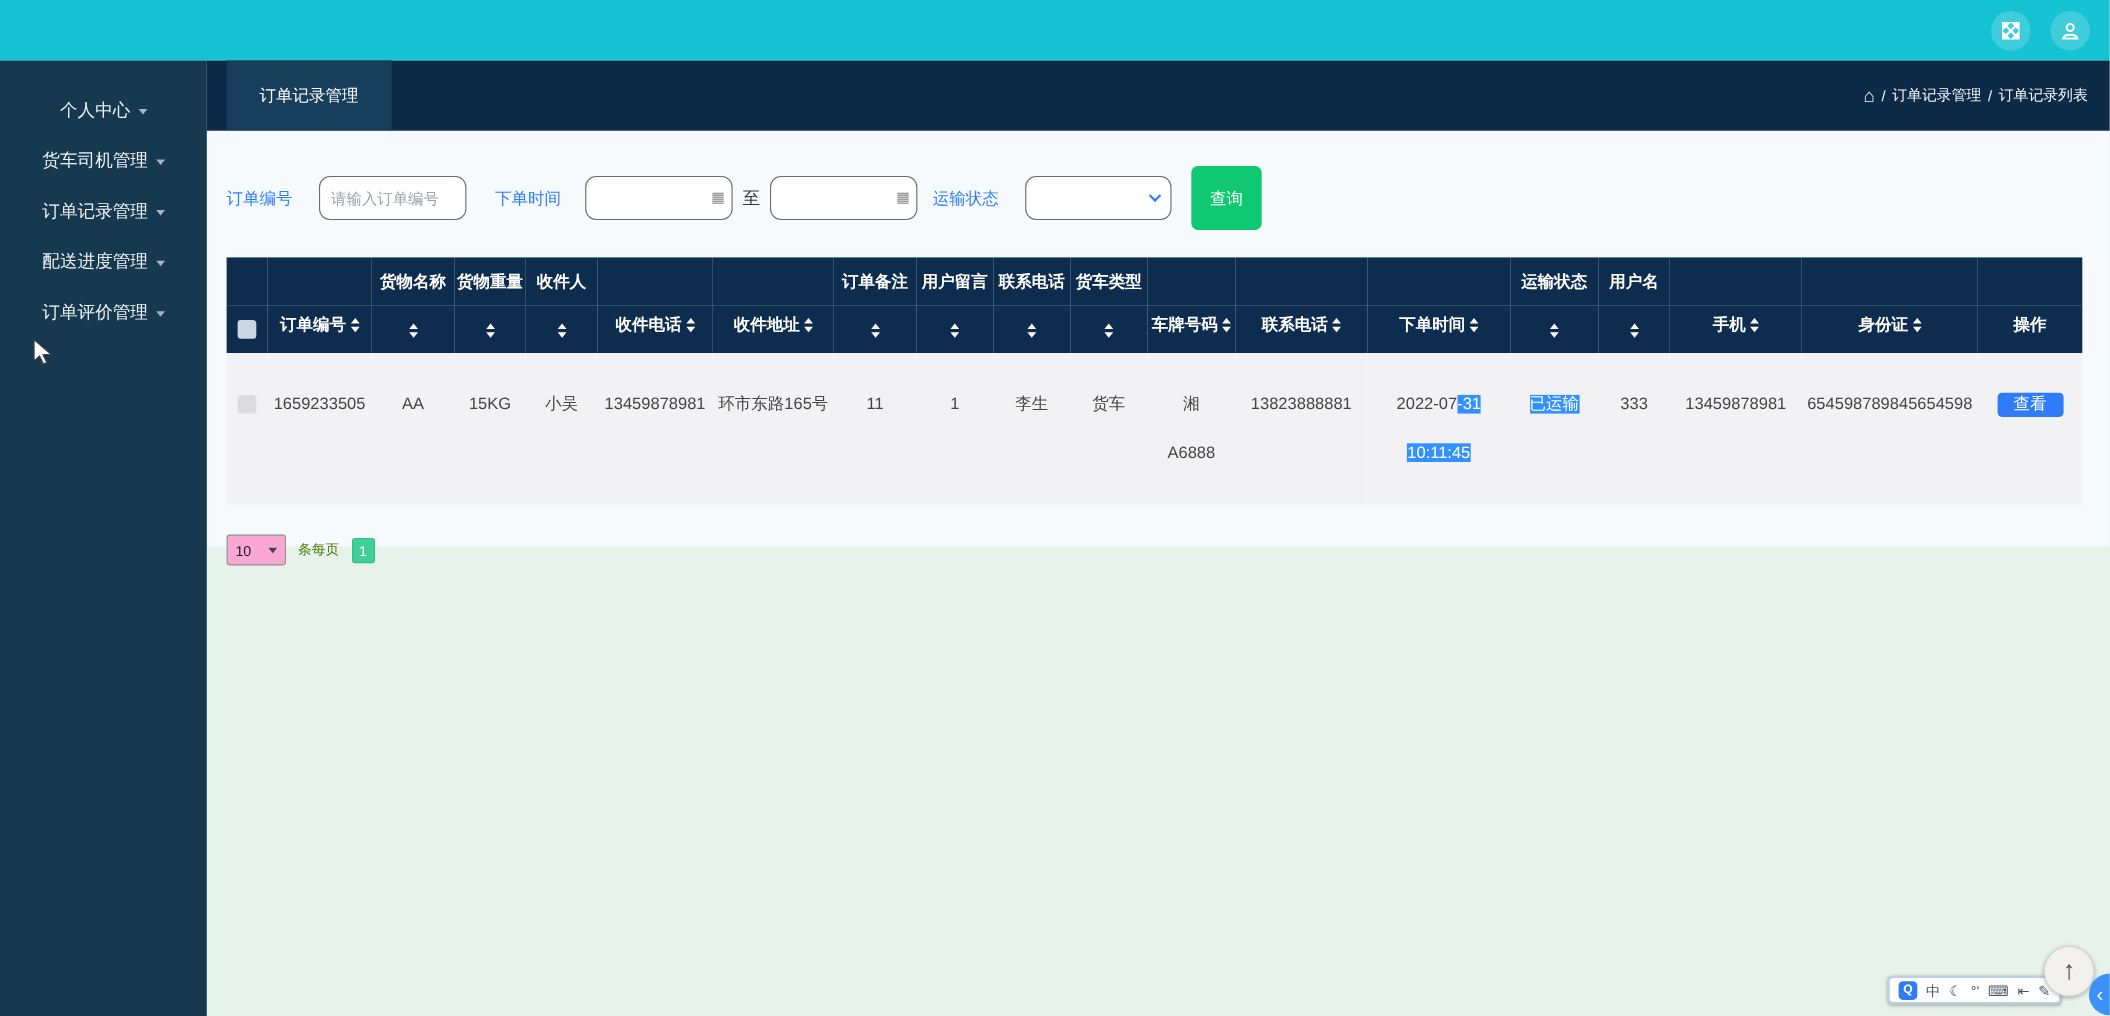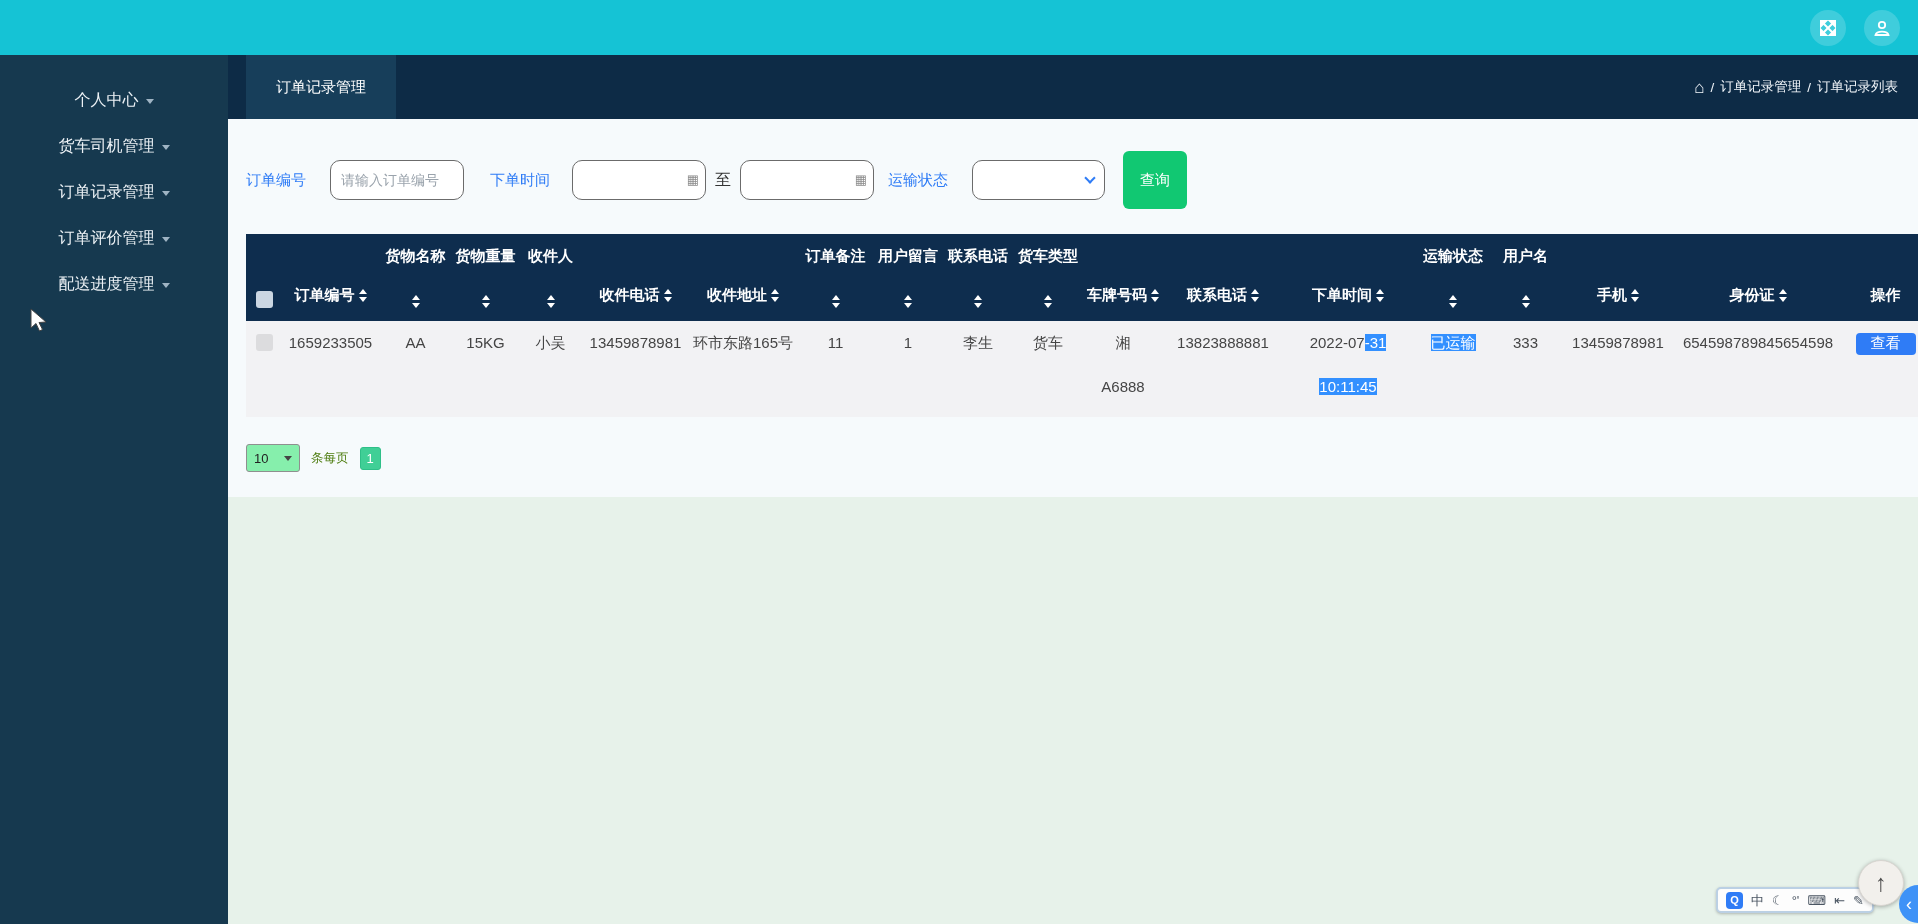--- a/index.html
+++ b/index.html
@@ -10,21 +10,21 @@
   }
   
   .topbar { height:55px; background:#15C3D5; display:flex; align-items:center; padding:0 18px; }
   .topbar .title { color:#0A80BD; font-size:22px; font-weight:bold; letter-spacing:1px; }
   .topbar .spacer { flex:1; }
   .circle-btn { width:36px; height:36px; border-radius:50%; background:rgba(255,255,255,0.18);
     display:flex; align-items:center; justify-content:center; margin-left:18px; cursor:pointer; }
   .circle-btn svg { display:block; }
   
   .app { display:flex; height:869px; }
-  .sidebar { width:228px; background:#16394F; flex-shrink:0; padding-top:22px; position:relative; }
+  .sidebar { width:188px; background:#16394F; flex-shrink:0; padding-top:22px; position:relative; }
   .side-item { height:46px; display:flex; align-items:center; justify-content:center;
     color:#EDF2F6; font-size:16px; cursor:pointer; gap:7px; }
   .side-caret { width:0; height:0; border-left:4px solid transparent; border-right:4px solid transparent;
     border-top:5px solid #9FB4C4; margin-top:3px; }
   .main { flex:1; display:flex; flex-direction:column; min-width:0; }
   
   .tabbar { height:64px; background:#0D2B46; display:flex; align-items:stretch; }
   .tab { margin-left:18px; padding:0 30px; background:#173E5A; color:#fff; font-size:15px;
     display:flex; align-items:center; cursor:pointer; }
   .tab-spacer { flex:1; }
@@ -54,30 +54,30 @@
   
   table { border-collapse:collapse; table-layout:fixed; width:1687px; margin-top:25px; }
   thead th { background:#0E2D4E; color:#fff; font-size:15px; font-weight:bold; text-align:center; padding:0 2px; }
   thead tr.trg th { height:44px; vertical-align:middle; }
   thead tr.trc th { height:43px; vertical-align:top; padding-top:8px; cursor:pointer; }
   .th-inner { display:inline-flex; align-items:center; justify-content:center; gap:4px; }
   .sort { display:inline-flex; flex-direction:column; gap:3px; }
   .sort .up { width:0; height:0; border-left:4.5px solid transparent; border-right:4.5px solid transparent; border-bottom:5.5px solid #fff; }
   .sort .dn { width:0; height:0; border-left:4.5px solid transparent; border-right:4.5px solid transparent; border-top:5.5px solid #fff; }
   tbody td { background:#F2F2F4; color:#454545; font-size:15px; text-align:center;
-    vertical-align:top; padding:0 3px; line-height:44px; height:96px; word-break:break-word; }
+    vertical-align:top; padding:25px 3px; line-height:44px; height:96px; word-break:break-word; }
   .cb { width:17px; height:17px; border-radius:3px; margin:0 auto; cursor:pointer; }
   .cb-head { background:#CBD6E2; margin-top:5px; }
   .cb-row { background:#DCDCDE; margin-top:13px; }
   .hl { background:#3390FF; color:#fff; }
   .btn-view { height:22px; padding:0 15px; background:#2F7CF6; color:#fff; font-size:15px;
     border:none; border-radius:4px; cursor:pointer; line-height:normal; }
   
   .pager { display:flex; align-items:center; margin-top:27px; gap:11px; }
-  .pg-select { width:54px; height:28px; border:1px solid #8F8F8F; border-radius:3px; background:#86efac;
+  .pg-select { width:54px; height:28px; border:1px solid #8F8F8F; border-radius:3px; background:#f9a8d4;
     display:flex; align-items:center; justify-content:space-between; padding:0 7px; font-size:13px; color:#222; cursor:pointer; }
   .pg-select .chev { width:0; height:0; border-left:4px solid transparent; border-right:4px solid transparent; border-top:5px solid #444; }
   .pg-label { font-size:12.5px; color:#4d7c0f; }
   .pg-badge { min-width:21px; height:23px; background:#40CF96; border:1px solid #2FBF88; border-radius:3px;
     color:#fff; font-size:13px; display:flex; align-items:center; justify-content:center; cursor:pointer; }
   
   .ime { position:absolute; left:1716px; top:887px; height:26px; background:#FDFDFD;
     border:2px solid #BBD0E4; border-radius:5px; box-shadow:0 1px 3px rgba(0,0,0,0.25);
     display:flex; align-items:center; padding:0 8px; gap:8px; }
   .ime .ic { font-size:13px; color:#4A5562; line-height:1; }
@@ -128,25 +128,25 @@
     </div>
     <div class="side-item">
       <span>货车司机管理</span>
       <span class="side-caret"></span>
     </div>
     <div class="side-item">
       <span>订单记录管理</span>
       <span class="side-caret"></span>
     </div>
     <div class="side-item">
+      <span>配送进度管理</span>
+      <span class="side-caret"></span>
+    </div>
+    <div class="side-item">
       <span>订单评价管理</span>
-      <span class="side-caret"></span>
-    </div>
-    <div class="side-item">
-      <span>配送进度管理</span>
       <span class="side-caret"></span>
     </div>
   </div>
 
   <div class="main">
     <div class="tabbar">
       <div class="tab">订单记录管理</div>
       <div class="tab-spacer"></div>
       <div class="breadcrumb">
         <span class="home">⌂</span>

